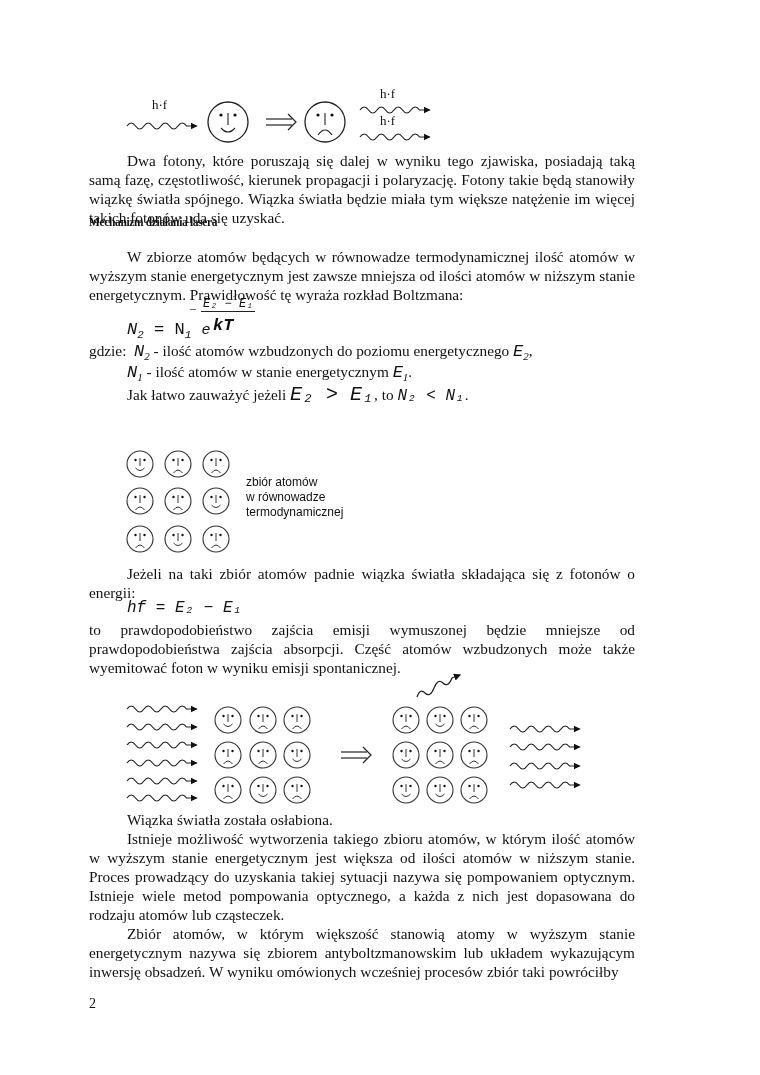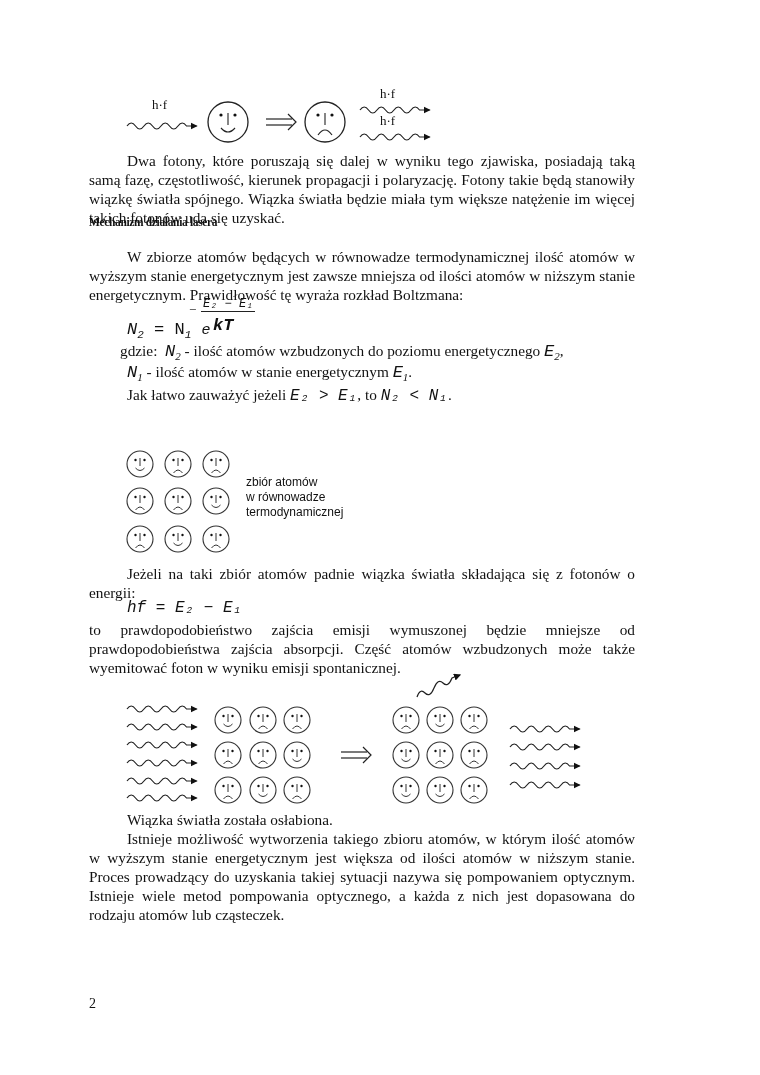--- a/index.html
+++ b/index.html
@@ -93,30 +93,30 @@
     <span class="eq" style="position:absolute;left:0;top:20px;font-size:17px;">
       <span>N</span><sub>2</sub>
       <span class="up">= N</span><sub>1</sub>
       <span style="font-size:15px;">e</span>
     </span>
     <span style="position:absolute;left:62px;top:2px;font-size:13px;">−</span>
     <span class="eq" style="position:absolute;left:74px;top:-3px;font-size:12px;border-bottom:1px solid #222;padding:0 2px;">E₂ − E₁</span>
     <span class="eq" style="position:absolute;left:86px;top:16px;font-size:17px;font-weight:bold;">kT</span>
   </div>
 
-  <div class="txt" style="top:341px;width:600px;margin-left:31px;">
+  <div class="txt" style="top:341px;width:600px;">
     <span>gdzie:</span>&nbsp;
     <span class="eq" style="font-size:17px;">N</span><sub>2</sub><span> - ilość atomów wzbudzonych do poziomu energetycznego </span><span class="eq" style="font-size:17px;">E</span><sub>2</sub><span>,</span>
   </div>
   <div class="txt" style="top:362px;left:127px;">
     <span class="eq" style="font-size:17px;">N</span><sub>1</sub><span> - ilość atomów w stanie energetycznym </span><span class="eq" style="font-size:17px;">E</span><sub>1</sub><span>.</span>
   </div>
 
   <div class="txt" style="top:385px;left:127px;">
-    <span>Jak łatwo zauważyć jeżeli </span><span class="eq" style="font-size:16px;text-align:center;">E₂ &gt; E₁</span><span>, to </span><span class="eq" style="font-size:16px;">N₂ &lt; N₁</span><span>.</span>
+    <span>Jak łatwo zauważyć jeżeli </span><span class="eq" style="font-size:20px;text-align:center;">E₂ &gt; E₁</span><span>, to </span><span class="eq" style="font-size:16px;">N₂ &lt; N₁</span><span>.</span>
   </div>
 
 
   <svg class="fig" width="760" height="1075" style="pointer-events:none">
     <use href="#happy" x="140" y="464"></use>
     <use href="#sad" x="178" y="464"></use>
     <use href="#sad" x="216" y="464"></use>
     <use href="#sad" x="140" y="501"></use>
     <use href="#sad" x="178" y="501"></use>
     <use href="#happy" x="216" y="501"></use>
@@ -177,16 +177,17 @@
   </div>
   <div class="eq" style="position:absolute;left:127px;top:599px;font-size:16px;">hf = E₂ − E₁</div>
 
   <div class="txt" style="top:620px;">
     <p class="p noind">to prawdopodobieństwo zajścia emisji wymuszonej będzie mniejsze od prawdopodobieństwa zajścia absorpcji. Część atomów wzbudzonych może także wyemitować foton w wyniku emisji spontanicznej.</p>
   </div>
 
   <div class="txt" style="top:810px;">
     <p class="p">Wiązka światła została osłabiona.</p>
     <p class="p">Istnieje możliwość wytworzenia takiego zbioru atomów, w którym ilość atomów w wyższym stanie energetycznym jest większa od ilości atomów w niższym stanie. Proces prowadzący do uzyskania takiej sytuacji nazywa się pompowaniem optycznym. Istnieje wiele metod pompowania optycznego, a każda z nich jest dopasowana do rodzaju atomów lub cząsteczek.</p>
+    <p class="p">Zbiór atomów, w którym większość stanowią atomy w wyższym stanie energetycznym nazywa się zbiorem antyboltzmanowskim lub układem wykazującym inwersję obsadzeń. W wyniku omówionych wcześniej procesów zbiór taki powróciłby</p>
   </div>
 
   <div class="pageno">2</div>
 </div>
 
 </body></html>

